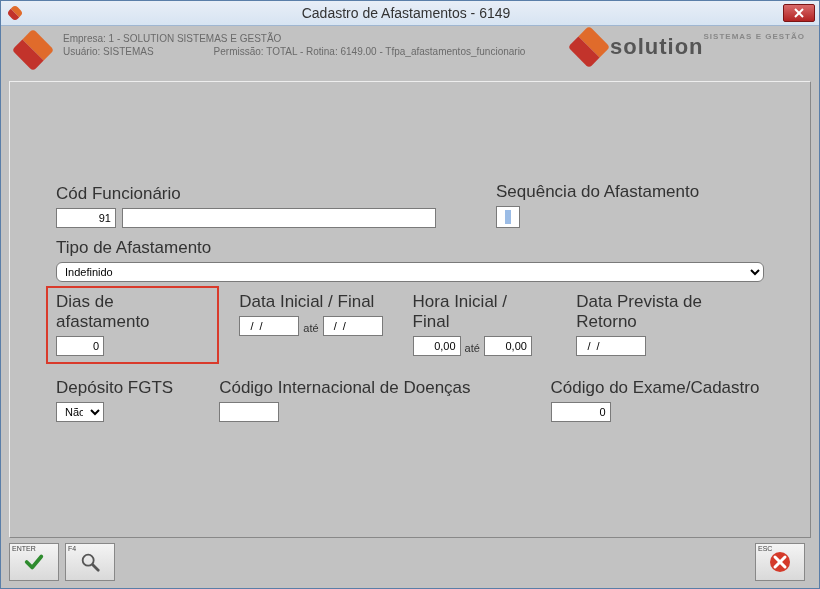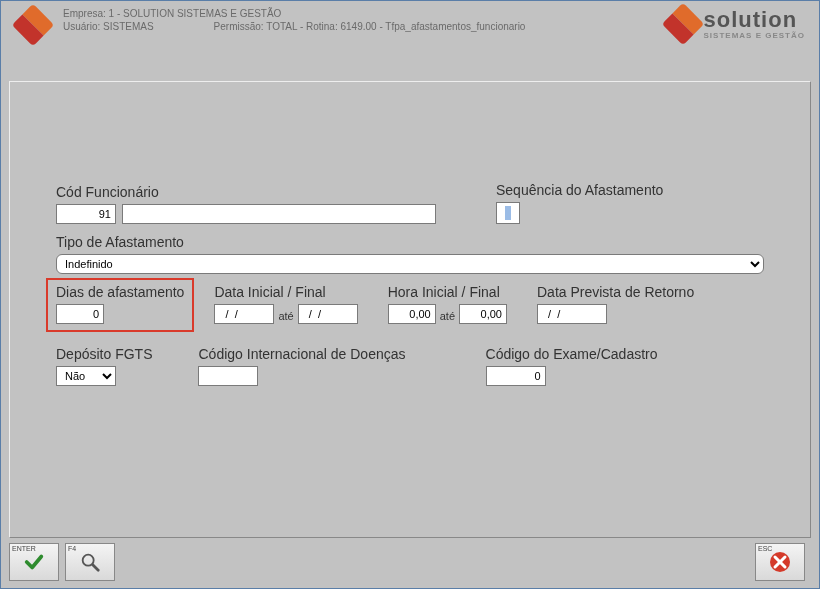--- a/index.html
+++ b/index.html
@@ -63,21 +63,21 @@
     font-size: 10px;
     color: #6a6a6a;
     line-height: 13px;
   }
   .header-strip .brand {
     display: flex;
     align-items: center;
     gap: 6px;
   }
   .brand-text {
-    display: flex; flex-direction: column; align-items: flex-start;
+    display: flex; flex-direction: row; align-items: flex-start;
     font-weight: bold;
     color: #5c5c5c;
   }
   .brand-text .main { font-size: 22px; letter-spacing: 1px; color: #555; }
   .brand-text .sub { font-size: 8px; color: #888; letter-spacing: 1px; margin-top:-2px;}
 
   .content {
     position: absolute;
     left: 8px; right: 8px;
     top: 80px;
@@ -85,21 +85,21 @@
     background: #c2c2c2;
     border: 1px solid #888;
     border-top-color: #eee;
     border-left-color: #eee;
     box-sizing: border-box;
     padding: 100px 46px 10px 46px;
   }
 
   .row { display: flex; align-items: flex-end; margin-bottom: 10px; }
   .group { display: flex; flex-direction: column; }
-  .lbl { font-size: 14px; color: #333; margin-bottom: 4px; }
+  .lbl { font-size: 17px; color: #333; margin-bottom: 4px; }
 
   input.txt, select.sel {
     font-family: inherit;
     font-size: 11px;
     padding: 2px 4px;
     border: 1px solid #7a7a7a;
     background: #fff;
     box-sizing: border-box;
     height: 20px;
   }
@@ -163,20 +163,32 @@
   }
   .diamond::before { top:0; background:#e06b2b; border-radius:4px 4px 0 0;}
   .diamond::after { bottom:0; background:#c2332b; border-radius:0 0 4px 4px;}
   .diamond.big { width:30px; height:30px; }
 </style>
 </head>
 <body>
 
 <div class="window">
 
+  <div class="titlebar">
+    <div class="app-icon">
+      <div class="diamond" style="width:12px;height:12px;"></div>
+    </div>
+    <div class="title">Cadastro de Afastamentos - 6149</div>
+    <div class="close-btn">
+      <svg viewBox="0 0 10 10">
+        <line x1="1" y1="1" x2="9" y2="9" stroke="#fff" stroke-width="2"></line>
+        <line x1="9" y1="1" x2="1" y2="9" stroke="#fff" stroke-width="2"></line>
+      </svg>
+    </div>
+  </div>
 
   <div class="header-strip">
     <div class="logo-small">
       <div class="diamond big"></div>
     </div>
     <div class="meta">
       <div>Empresa: 1 - SOLUTION SISTEMAS E GESTÃO</div>
       <div style="display:flex; gap:60px;">
         <span>Usuário: SISTEMAS</span>
         <span>Permissão: TOTAL - Rotina: 6149.00 - Tfpa_afastamentos_funcionario</span>
@@ -246,21 +258,21 @@
 
       <div class="group">
         <span class="lbl">Data Prevista de Retorno</span>
         <input class="txt" style="width: 70px;" value="  /  /">
       </div>
     </div>
 
     <div class="row" style="gap:40px; margin-top:14px; align-items:flex-start;">
       <div class="group">
         <span class="lbl">Depósito FGTS</span>
-        <select class="sel" style="width:60px;">
+        <select class="sel" style="width:48px;">
           <option>Não</option>
         </select>
       </div>
       <div class="group" style="margin-left:6px;">
         <span class="lbl">Código Internacional de Doenças</span>
         <input class="txt" style="width: 60px;" value="">
       </div>
       <div class="group" style="margin-left:40px;">
         <span class="lbl">Código do Exame/Cadastro</span>
         <input class="txt right" style="width: 60px;" value="0">

